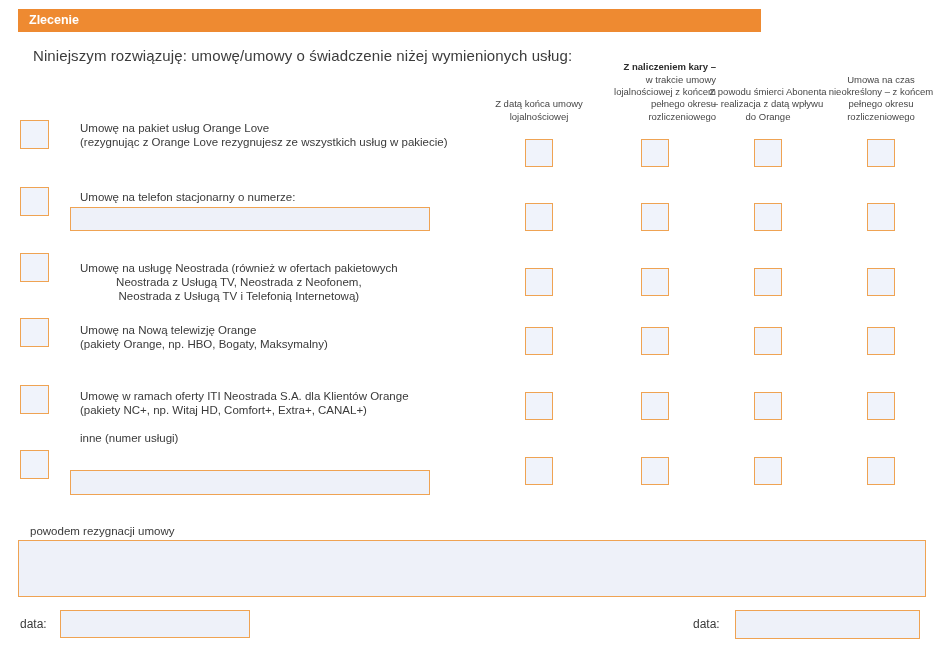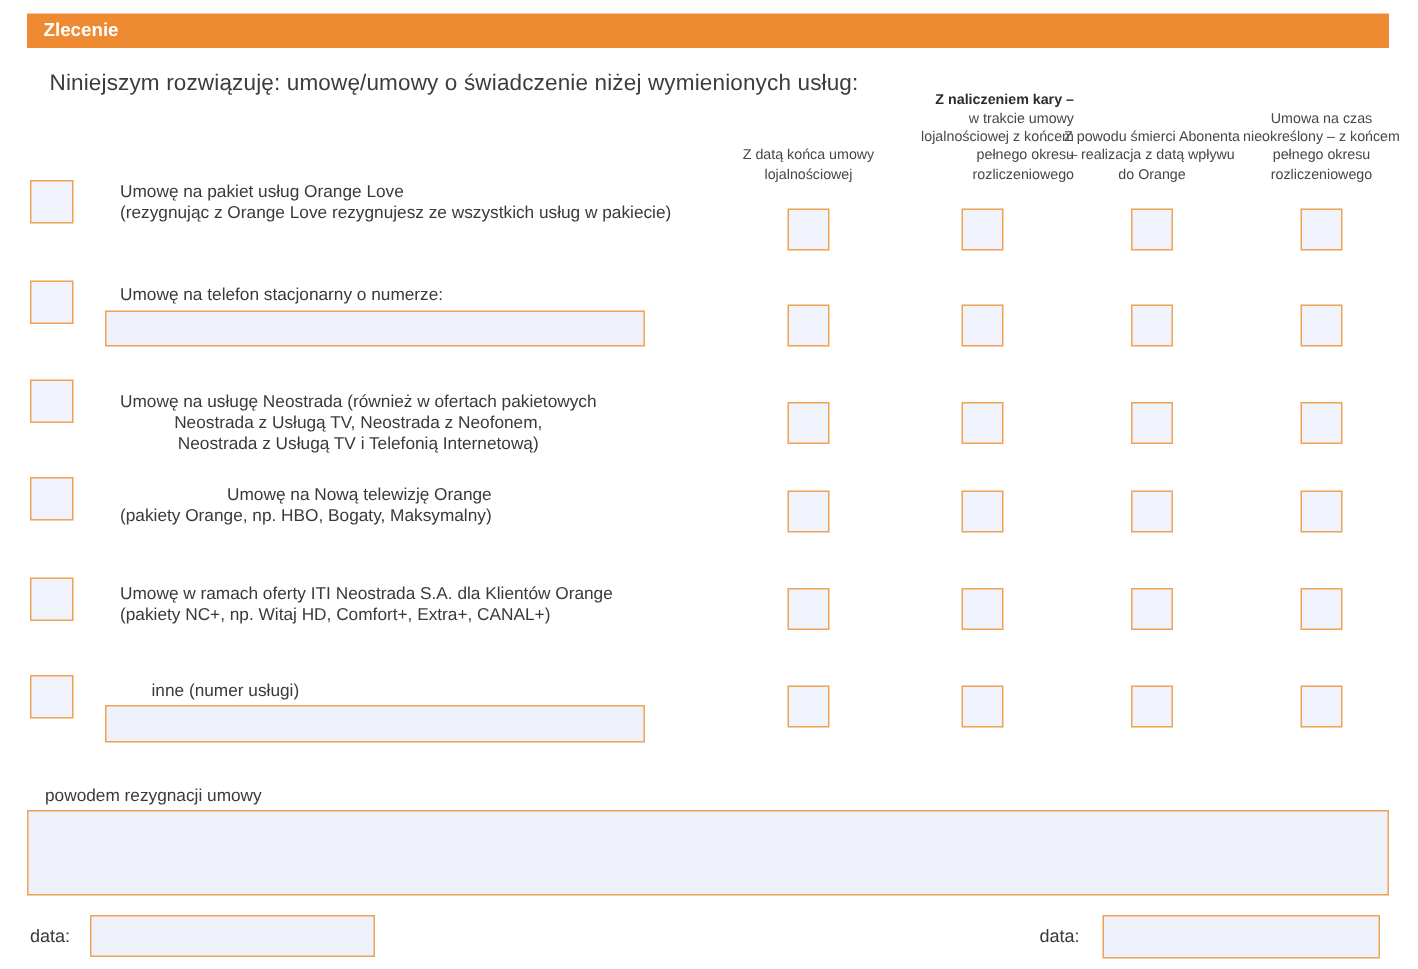--- a/index.html
+++ b/index.html
@@ -1,20 +1,20 @@
 <!DOCTYPE html>
 <html><head>
 <meta charset="utf-8">
 <style>
   * { margin:0; padding:0; box-sizing:border-box; }
   body { background:#ffffff; font-family:"Liberation Sans", sans-serif; }
   .page { position:relative; width:945px; height:646px; background:#ffffff; overflow:hidden; }
 
   .header-bar {
-    position:absolute; left:18px; top:9px; width:908px; height:23px;
+    position:absolute; left:18px; top:9px; width:743px; height:23px;
     background:#EE8A31; color:#ffffff; font-weight:bold; font-size:12.5px;
     line-height:23px; padding-left:11px;
   }
   .title {
     position:absolute; left:18px; top:47px; font-size:15px; color:#3c3c3c;
     letter-spacing:0.1px;
     margin-left:15px;
   }
 
   .col-header {
@@ -95,41 +95,41 @@
     <div>Umowę na usługę Neostrada (również w ofertach pakietowych</div>
     <div>Neostrada z Usługą TV, Neostrada z Neofonem,</div>
     <div>Neostrada z Usługą TV i Telefonią Internetową)</div>
   </div>
   <div class="checkbox cb-small" style="left:525px; top:268px;"></div>
   <div class="checkbox cb-small" style="left:641px; top:268px;"></div>
   <div class="checkbox cb-small" style="left:754px; top:268px;"></div>
   <div class="checkbox cb-small" style="left:867px; top:268px;"></div>
 
   <div class="checkbox cb-big" style="left:20px; top:318px;"></div>
-  <div class="row-label" style="top:323px;text-align:right;">
+  <div class="row-label" style="top:323px;">
     <div>Umowę na Nową telewizję Orange</div>
     <div>(pakiety Orange, np. HBO, Bogaty, Maksymalny)</div>
   </div>
   <div class="checkbox cb-small" style="left:525px; top:327px;"></div>
   <div class="checkbox cb-small" style="left:641px; top:327px;"></div>
   <div class="checkbox cb-small" style="left:754px; top:327px;"></div>
   <div class="checkbox cb-small" style="left:867px; top:327px;"></div>
 
   <div class="checkbox cb-big" style="left:20px; top:385px;"></div>
   <div class="row-label" style="top:389px;">
     <div>Umowę w ramach oferty ITI Neostrada S.A. dla Klientów Orange</div>
     <div>(pakiety NC+, np. Witaj HD, Comfort+, Extra+, CANAL+)</div>
   </div>
   <div class="checkbox cb-small" style="left:525px; top:392px;"></div>
   <div class="checkbox cb-small" style="left:641px; top:392px;"></div>
   <div class="checkbox cb-small" style="left:754px; top:392px;"></div>
   <div class="checkbox cb-small" style="left:867px; top:392px;"></div>
 
   <div class="checkbox cb-big" style="left:20px; top:450px;"></div>
-  <div class="row-label" style="top:454px;margin-left:21px;">
+  <div class="row-label" style="top:431px;">
     <div>inne (numer usługi)</div>
   </div>
   <input class="text-input" style="left: 70px; top: 470px; width: 360px; height: 25px;" value="">
   <div class="checkbox cb-small" style="left:525px; top:457px;"></div>
   <div class="checkbox cb-small" style="left:641px; top:457px;"></div>
   <div class="checkbox cb-small" style="left:754px; top:457px;"></div>
   <div class="checkbox cb-small" style="left:867px; top:457px;"></div>
 
   <div class="reason-label">powodem rezygnacji umowy</div>
   <textarea class="reason-area" style=""></textarea>

